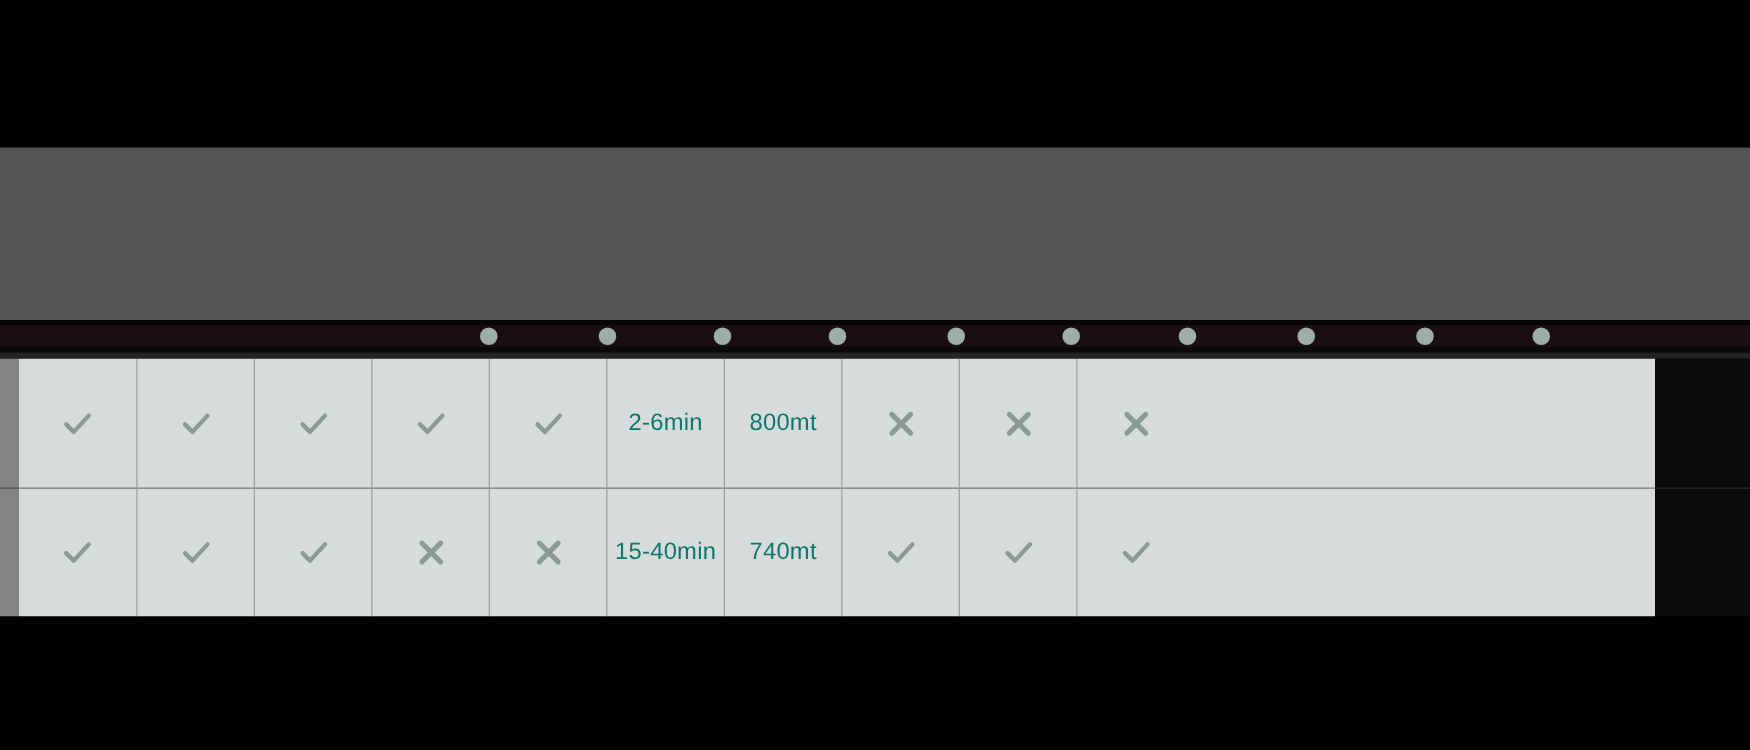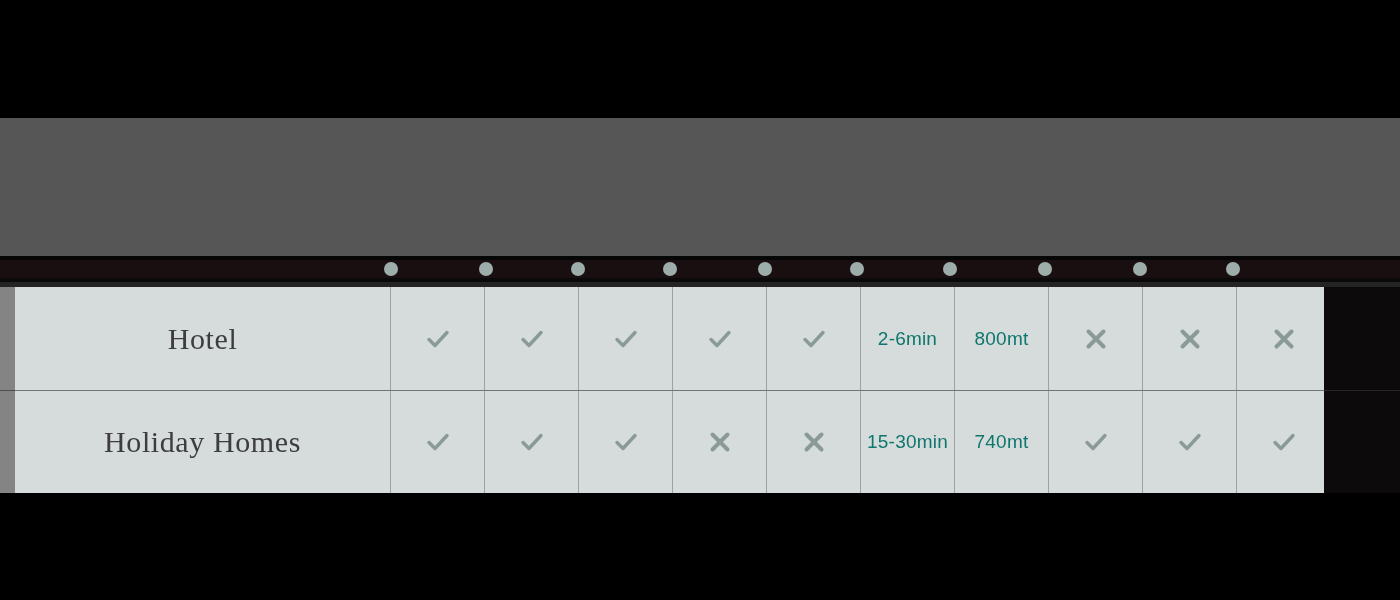--- a/index.html
+++ b/index.html
@@ -186,21 +186,20 @@
   <div class="strip-c"></div>
 
   <div class="right-dark"></div>
   <div class="right-dark-line"></div>
 
   <div class="left-gutter"></div>
   <div class="left-gutter-line"></div>
 
   <div class="table" id="comparison-table">
       <div class="row">
-        <div class="cell label">Hotel</div>
         <div class="cell">
           <svg class="mark check" viewBox="0 0 28 28">
             <path d="M5 14.5 L11 20.5 L23 7.5"></path>
           </svg>
         </div>
         <div class="cell">
           <svg class="mark check" viewBox="0 0 28 28">
             <path d="M5 14.5 L11 20.5 L23 7.5"></path>
           </svg>
         </div>
@@ -240,21 +239,20 @@
           </svg>
         </div>
         <div class="cell">
           <svg class="mark x" viewBox="0 0 28 28">
             <path d="M6.5 6.5 L21.5 21.5"></path>
             <path d="M21.5 6.5 L6.5 21.5"></path>
           </svg>
         </div>
       </div>
       <div class="row second">
-        <div class="cell label">Holiday Homes</div>
         <div class="cell">
           <svg class="mark check" viewBox="0 0 28 28">
             <path d="M5 14.5 L11 20.5 L23 7.5"></path>
           </svg>
         </div>
         <div class="cell">
           <svg class="mark check" viewBox="0 0 28 28">
             <path d="M5 14.5 L11 20.5 L23 7.5"></path>
           </svg>
         </div>
@@ -269,21 +267,21 @@
             <path d="M21.5 6.5 L6.5 21.5"></path>
           </svg>
         </div>
         <div class="cell">
           <svg class="mark x" viewBox="0 0 28 28">
             <path d="M6.5 6.5 L21.5 21.5"></path>
             <path d="M21.5 6.5 L6.5 21.5"></path>
           </svg>
         </div>
         <div class="cell textval">
-          <span class="line">15-30</span>
+          <span class="line">15-40</span>
           <span class="line">min</span>
         </div>
         <div class="cell textval">
           <span class="line">740</span>
           <span class="line">mt</span>
         </div>
         <div class="cell">
           <svg class="mark check" viewBox="0 0 28 28">
             <path d="M5 14.5 L11 20.5 L23 7.5"></path>
           </svg>

